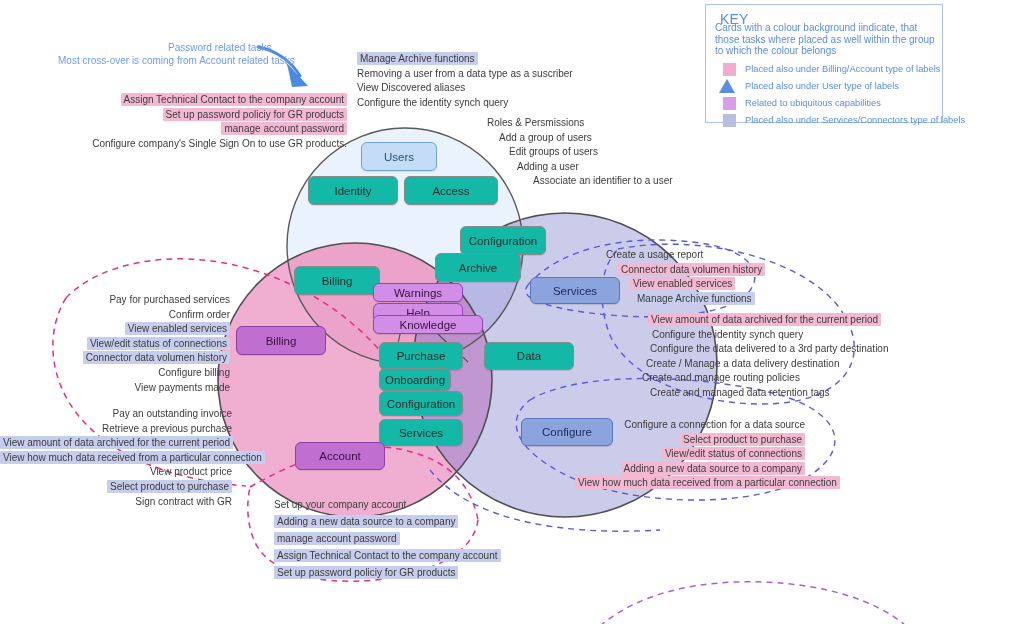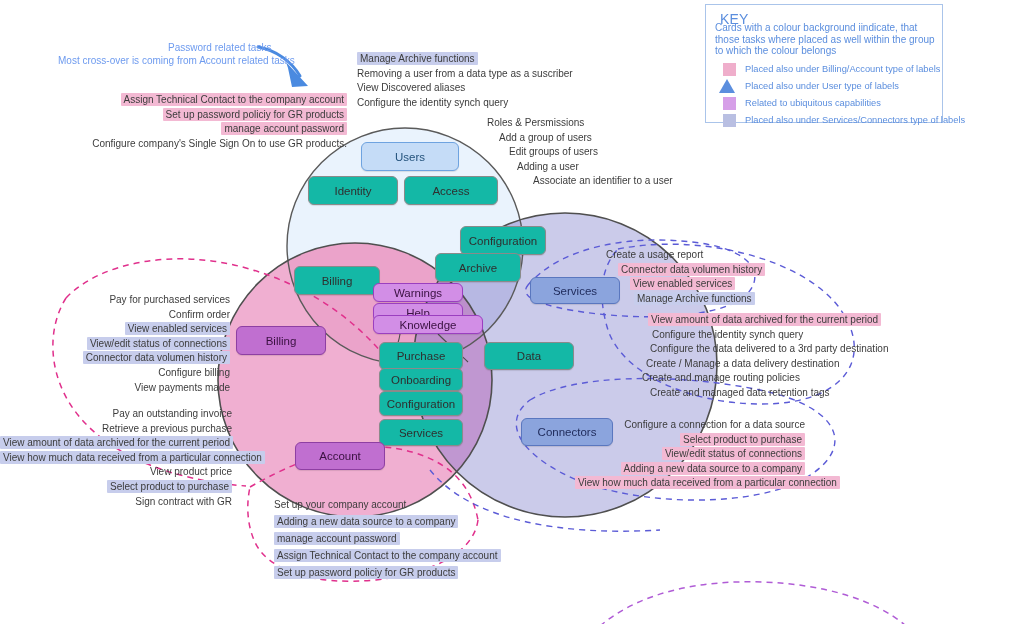--- a/index.html
+++ b/index.html
@@ -201,36 +201,36 @@
   </div>
 
   <div class="tblock ar" style="left:575px;top:418px;width:230px;">
     <span class="ln"><span>Configure a connection for a data source</span></span>
     <span class="ln"><span class="hl hl-pink">Select product to purchase</span></span>
     <span class="ln"><span class="hl hl-pink">View/edit status of   connections</span></span>
     <span class="ln"><span class="hl hl-pink">Adding a new data   source to a company</span></span>
     <span class="ln"><span class="hl hl-pink">View how   much data received from a particular connection</span></span>
   </div>
 
-  <div class="card blue" style="left:361px;top:142px;width:98px;height:29px;">Users</div>
+  <div class="card blue" style="left:361px;top:142px;width:76px;height:29px;">Users</div>
   <div class="card" style="left:308px;top:176px;width:90px;height:29px;">Identity</div>
   <div class="card" style="left:404px;top:176px;width:94px;height:29px;">Access</div>
   <div class="card" style="left:460px;top:226px;width:86px;height:29px;">Configuration</div>
   <div class="card" style="left:435px;top:253px;width:86px;height:29px;">Archive</div>
   <div class="card" style="left:294px;top:266px;width:86px;height:29px;">Billing</div>
 
   <div class="card lilac" style="left:373px;top:283px;width:90px;height:19px;">Warnings</div>
   <div class="card lilac" style="left:373px;top:303px;width:90px;height:19px;">Help</div>
   <div class="card lilac" style="left:373px;top:315px;width:110px;height:19px;">Knowledge</div>
 
   <div class="card mid-blue" style="left:530px;top:277px;width:90px;height:27px;">Services</div>
   <div class="card purple" style="left:236px;top:326px;width:90px;height:29px;">Billing</div>
 
   <div class="card" style="left:379px;top:342px;width:84px;height:28px;">Purchase</div>
   <div class="card" style="left:484px;top:342px;width:90px;height:28px;">Data</div>
-  <div class="card" style="left:379px;top:368px;width:84px;height:23px;text-align:right;">Onboarding</div>
+  <div class="card" style="left:379px;top:368px;width:72px;height:23px;text-align:right;">Onboarding</div>
   <div class="card" style="left:379px;top:391px;width:84px;height:25px;">Configuration</div>
   <div class="card" style="left:379px;top:419px;width:84px;height:27px;">Services</div>
 
-  <div class="card mid-blue" style="left:521px;top:418px;width:92px;height:28px;">Connectors</div>
+  <div class="card mid-blue" style="left:521px;top:418px;width:92px;height:28px;">Configure</div>
   <div class="card purple" style="left:295px;top:442px;width:90px;height:28px;">Account</div>
 
 </div>
 
 </body></html>

